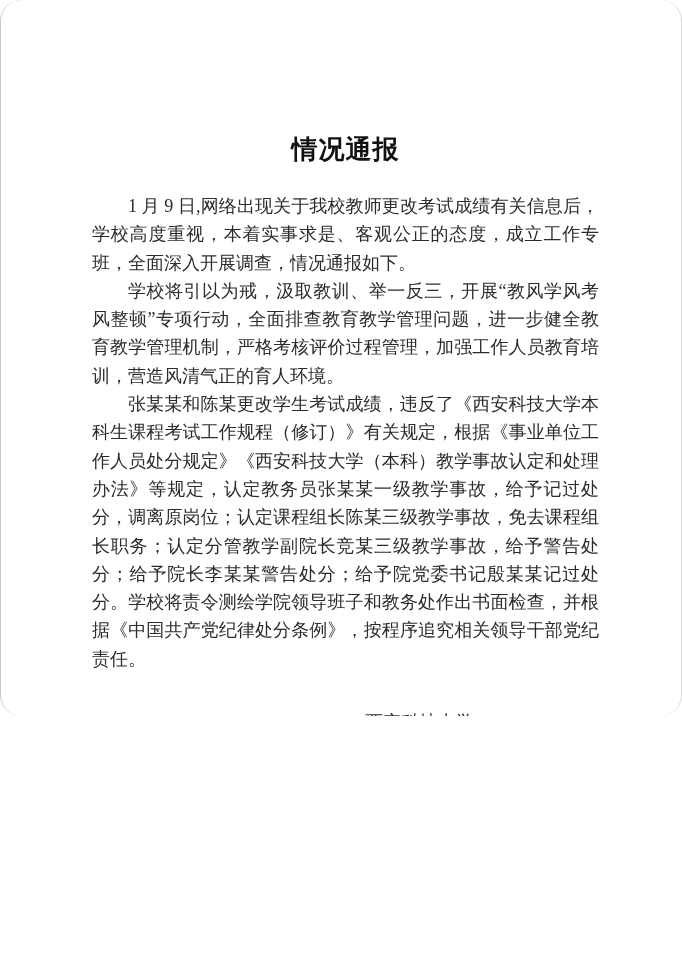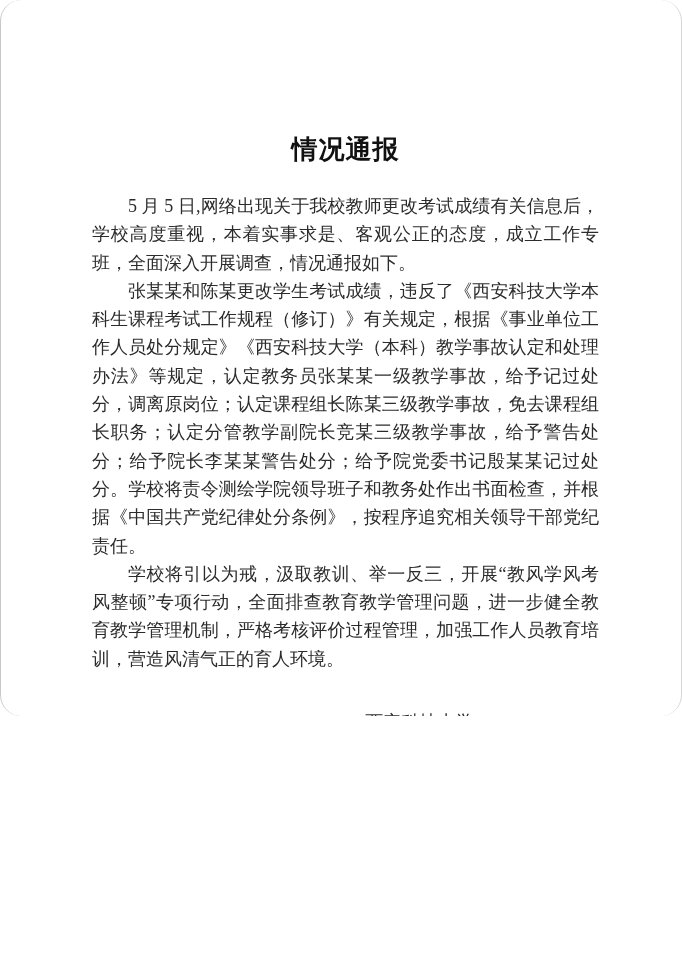--- a/index.html
+++ b/index.html
@@ -60,23 +60,23 @@
 </style>
 </head>
 <body>
 
 <div class="page">
   <div class="content">
 
     <h1 class="doc-title">情况通报</h1>
 
     <div class="body-text">
-      <p>5 月 5 日,网络出现关于我校教师更改考试成绩有关信息后，学校高度重视，本着实事求是、客观公正的态度，成立工作专班，全面深入开展调查，情况通报如下。</p>
+      <p>1 月 9 日,网络出现关于我校教师更改考试成绩有关信息后，学校高度重视，本着实事求是、客观公正的态度，成立工作专班，全面深入开展调查，情况通报如下。</p>
+      <p>学校将引以为戒，汲取教训、举一反三，开展“教风学风考风整顿”专项行动，全面排查教育教学管理问题，进一步健全教育教学管理机制，严格考核评价过程管理，加强工作人员教育培训，营造风清气正的育人环境。</p>
       <p>张某某和陈某更改学生考试成绩，违反了《西安科技大学本科生课程考试工作规程（修订）》有关规定，根据《事业单位工作人员处分规定》《西安科技大学（本科）教学事故认定和处理办法》等规定，认定教务员张某某一级教学事故，给予记过处分，调离原岗位；认定课程组长陈某三级教学事故，免去课程组长职务；认定分管教学副院长竞某三级教学事故，给予警告处分；给予院长李某某警告处分；给予院党委书记殷某某记过处分。学校将责令测绘学院领导班子和教务处作出书面检查，并根据《中国共产党纪律处分条例》，按程序追究相关领导干部党纪责任。</p>
-      <p>学校将引以为戒，汲取教训、举一反三，开展“教风学风考风整顿”专项行动，全面排查教育教学管理问题，进一步健全教育教学管理机制，严格考核评价过程管理，加强工作人员教育培训，营造风清气正的育人环境。</p>
     </div>
 
     <div class="signature">
       <span class="sig-org">西安科技大学</span>
       <span class="sig-date">2022 年 5 月 14 日</span>
     </div>
 
   </div>
 </div>
 

